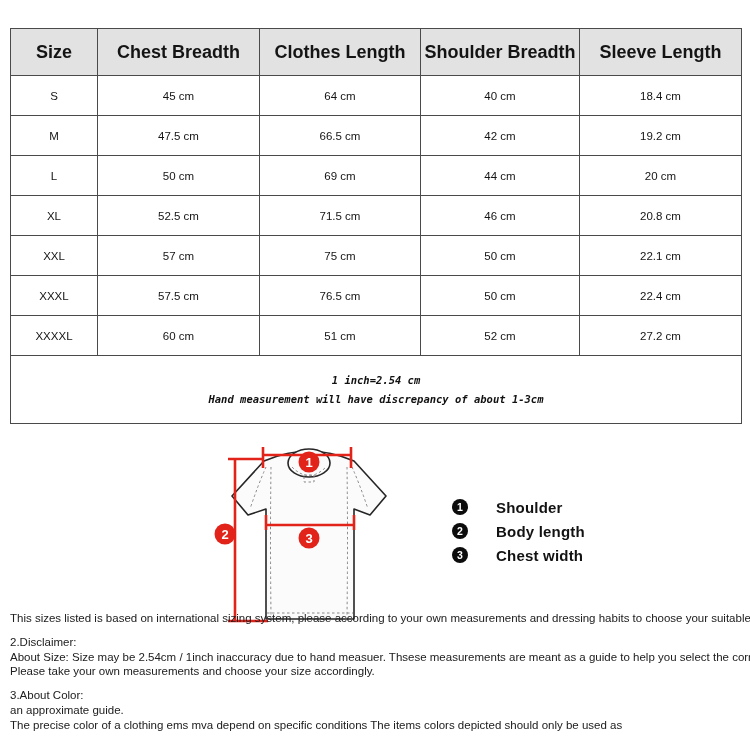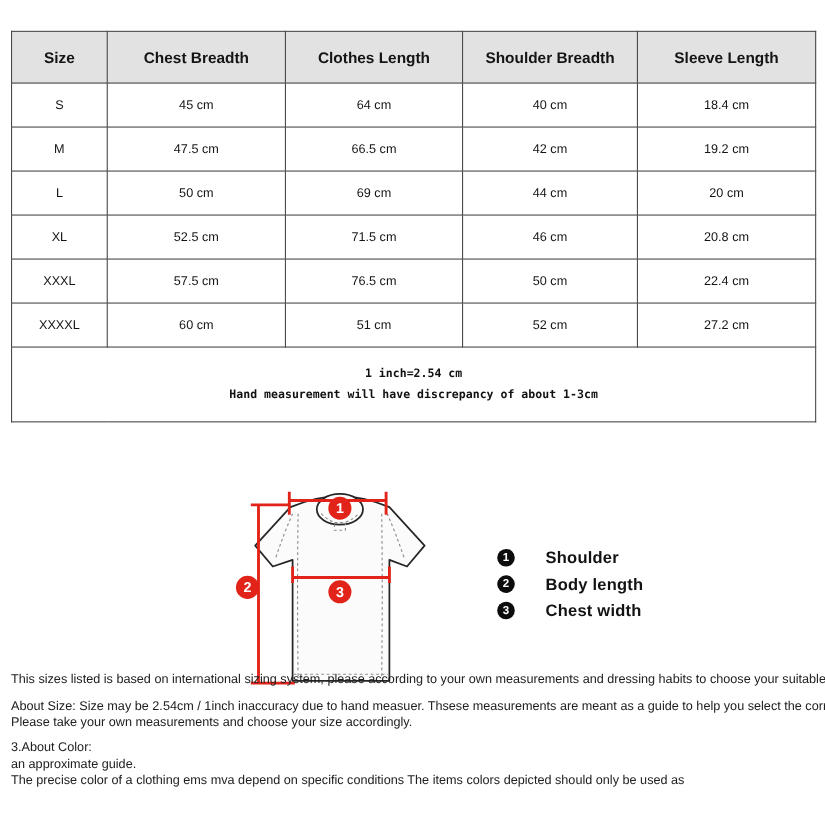--- a/index.html
+++ b/index.html
@@ -20,28 +20,28 @@
   table.size-table{
     position:absolute;left:10px;top:28px;width:731px;
     border-collapse:collapse;table-layout:fixed;
   }
   .size-table th,.size-table td{
     border:1px solid var(--table-border);
     text-align:center;vertical-align:middle;color:#141414;
     padding:0;
   }
   .size-table th{
-    height:47px;font-size:14px;font-weight:bold;
+    height:47px;font-size:18px;font-weight:bold;
     background:var(--table-header-bg);
   }
   .size-table td{height:40px;font-size:11.5px;font-weight:normal;}
   .size-table td.note-cell{
     height:68px;
     font-family:"DejaVu Sans Mono","Liberation Mono",monospace;
-    font-weight:bold;font-size:10.5px;line-height:1.8;color:#111;
+    font-weight:bold;font-size:10.5px;line-height:1.8;color:#111;font-style:italic;
   }
 
   
   .shirt-svg{position:absolute;left:178px;top:437px;}
 
   .legend{position:absolute;left:452px;top:499px;}
   .legend-item{display:flex;align-items:center;height:16px;margin-bottom:8px;}
   .legend-num{
     width:16px;height:16px;border-radius:50%;background:#0c0c0c;color:#fff;
     font-size:10.5px;font-weight:bold;display:flex;align-items:center;justify-content:center;
@@ -107,20 +107,27 @@
         <td>69 cm</td>
         <td>44 cm</td>
         <td>20 cm</td>
       </tr>
       <tr>
         <td>XL</td>
         <td>52.5 cm</td>
         <td>71.5 cm</td>
         <td>46 cm</td>
         <td>20.8 cm</td>
+      </tr>
+      <tr>
+        <td>XXL</td>
+        <td>57 cm</td>
+        <td>75 cm</td>
+        <td>50 cm</td>
+        <td>22.1 cm</td>
       </tr>
       <tr>
         <td>XXXL</td>
         <td>57.5 cm</td>
         <td>76.5 cm</td>
         <td>50 cm</td>
         <td>22.4 cm</td>
       </tr>
       <tr>
         <td>XXXXL</td>
@@ -196,20 +203,21 @@
       <span class="legend-num">3</span>
       <span class="legend-label">Chest width</span>
     </div>
   </div>
 
   <div class="notes">
     <div class="note-section">
       <div class="note-line">This sizes listed is based on international sizing system, please according to your own measurements and dressing habits to choose your suitable size.</div>
     </div>
     <div class="note-section">
+      <div class="note-heading">2.Disclaimer:</div>
       <div class="note-line">About Size: Size may be 2.54cm / 1inch inaccuracy due to hand measuer. Thsese measurements are meant as a guide to help you select the correct size.</div>
       <div class="note-line">Please take your own measurements and choose your size accordingly.</div>
     </div>
     <div class="note-section">
       <div class="note-heading">3.About Color:</div>
       <div class="note-line">an approximate guide.</div>
       <div class="note-line">The precise color of a clothing ems mva depend on specific conditions The items colors depicted should only be used as</div>
     </div>
   </div>
 

